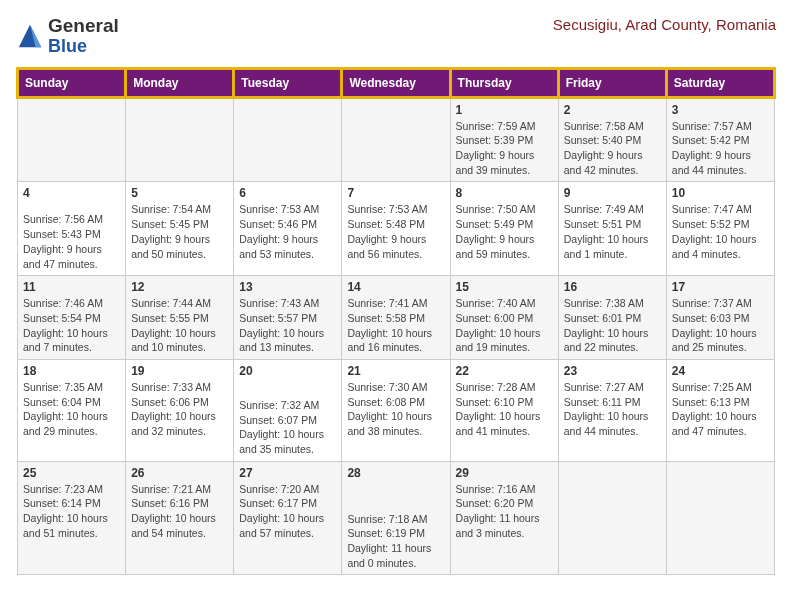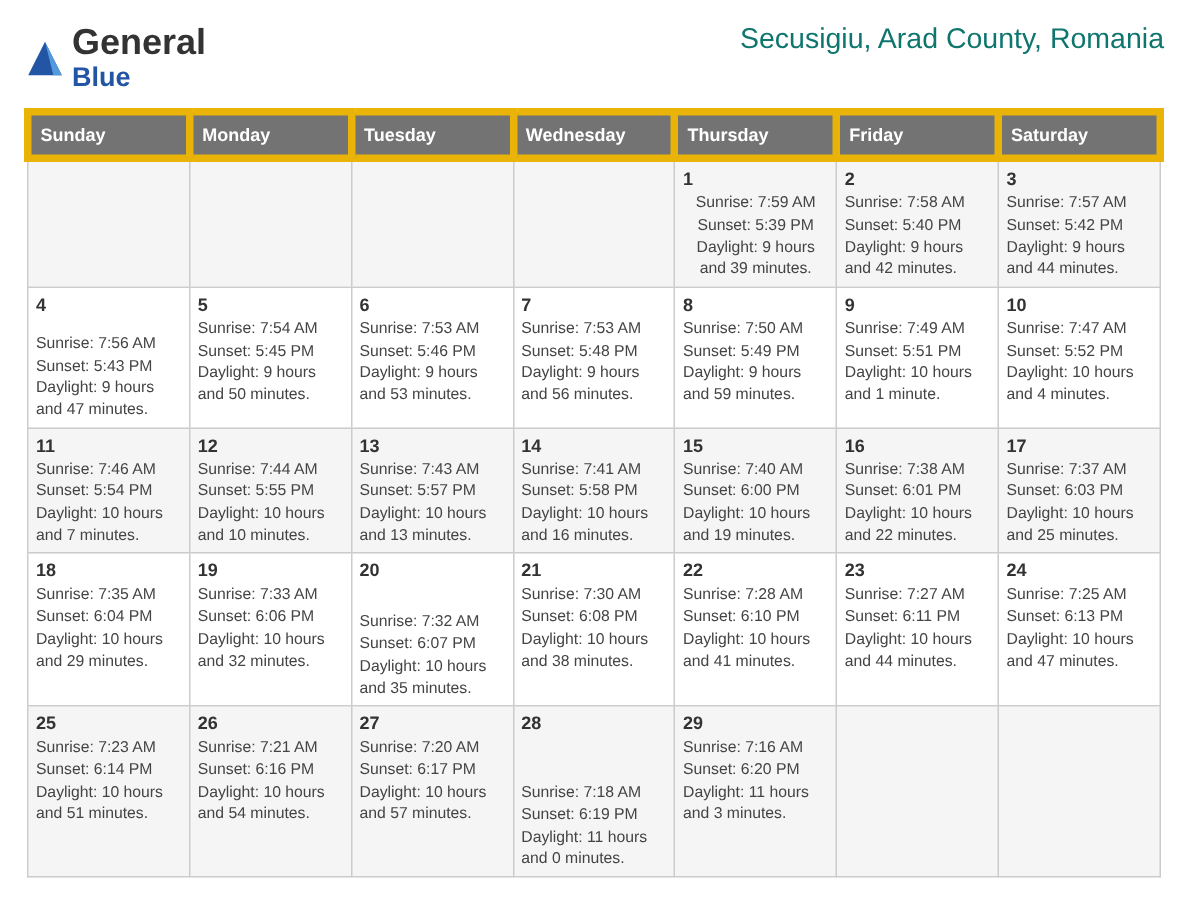--- a/index.html
+++ b/index.html
@@ -27,36 +27,36 @@
     }
     .title-area {
       text-align: right;
     }
     .month-title {
       font-size: 32px;
       font-weight: bold;
       color: #333;
     }
     .location-title {
-      font-size: 19px;
-      color: #0f766e;
+      font-size: 15px;
+      color: #7f1d1d;
     }
     .calendar-table {
       width: 100%;
       border-collapse: collapse;
       font-size: 11px;
     }
     .calendar-table thead tr th {
-      background: #737373;
+      background: #701a75;
       color: #fff;
       font-weight: bold;
       text-align: left;
       padding: 6px 6px;
       font-size: 12px;
-      border: 5px solid #eab308;
+      border: 3px solid #eab308;
     }
     .calendar-table tbody tr td {
       border: 1px solid #ccc;
       vertical-align: top;
       padding: 4px 5px;
       width: calc(100%/7);
       min-height: 80px;
       height: 80px;
       background: #fff;
     }
@@ -84,21 +84,21 @@
 </head>
 <body>
 
 <div class="header-area">
   <div class="logo">
     <svg class="logo-icon" viewBox="0 0 40 40">
       <polygon points="20,4 36,36 4,36" fill="#2255a4"></polygon>
       <polygon points="20,4 36,36 28,36" fill="#5599dd"></polygon>
     </svg>
     <div>
-      <div style="font-size:24px;font-weight:bold;color:#333;line-height:1.1;">General</div>
+      <div style="font-size:19px;font-weight:bold;color:#333;line-height:1.1;">General</div>
       <div style="font-size:18px;font-weight:bold;color:#2255a4;line-height:1.1;">Blue</div>
     </div>
   </div>
   <div class="title-area">
     <div class="location-title">Secusigiu, Arad County, Romania</div>
   </div>
 </div>
 
 <table class="calendar-table">
   <thead>
@@ -113,21 +113,21 @@
       </tr>
   </thead>
   <tbody id="calendar-body">
       <tr>
         <td class="empty-cell"></td>
         <td class="empty-cell"></td>
         <td class="empty-cell"></td>
         <td class="empty-cell"></td>
         <td>
           <div class="day-number">1</div>
-          <div class="day-info" style="white-space: pre-line; text-align: center;">Sunrise: 7:59 AM
+          <div class="day-info" style="white-space: pre-line;">Sunrise: 7:59 AM
 Sunset: 5:39 PM
 Daylight: 9 hours
 and 39 minutes.</div>
         </td>
         <td>
           <div class="day-number">2</div>
           <div class="day-info" style="white-space: pre-line;">Sunrise: 7:58 AM
 Sunset: 5:40 PM
 Daylight: 9 hours
 and 42 minutes.</div>

